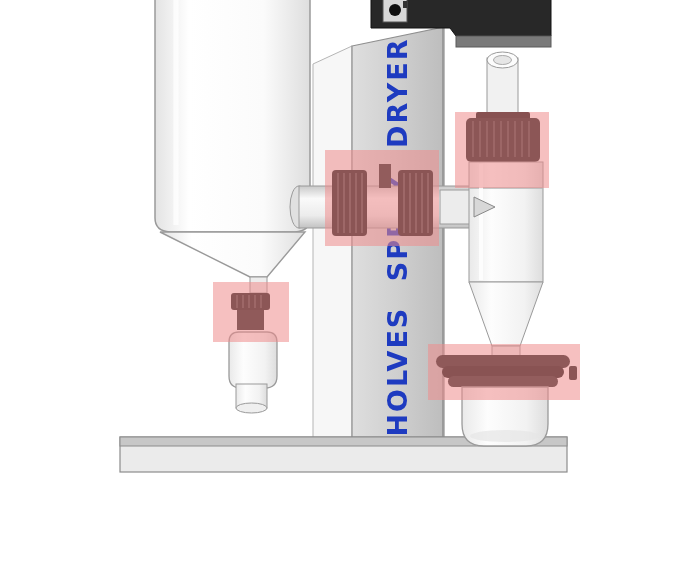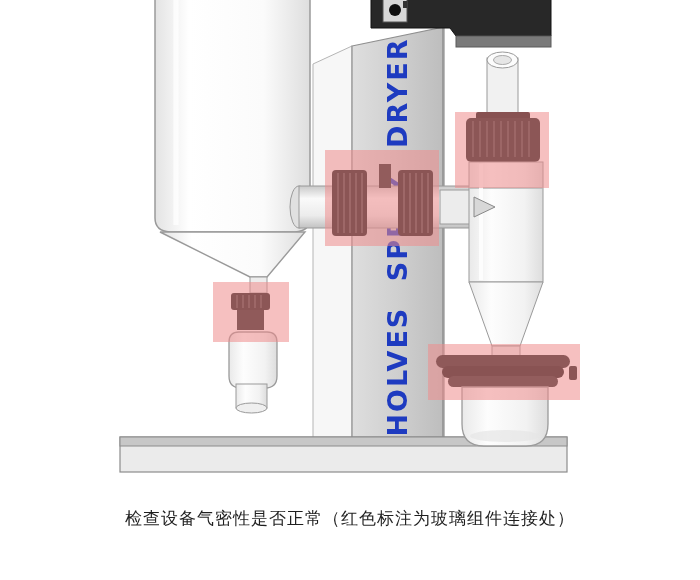--- a/index.html
+++ b/index.html
@@ -111,14 +111,13 @@
     </g>
 
     <g>
       <rect x="213" y="282" width="76" height="60" opacity="0.55" fill="#ee8c8c"></rect>
       <rect x="325" y="150" width="114" height="96" opacity="0.55" fill="#ee8c8c"></rect>
       <rect x="455" y="112" width="94" height="76" opacity="0.55" fill="#ee8c8c"></rect>
       <rect x="428" y="344" width="152" height="56" opacity="0.55" fill="#ee8c8c"></rect>
     </g>
   </svg>
 
-  <div class="caption">检查设备气密性是否正常（红色标注为玻璃组件连接处）</div>
 </div>
 
 </body></html>

